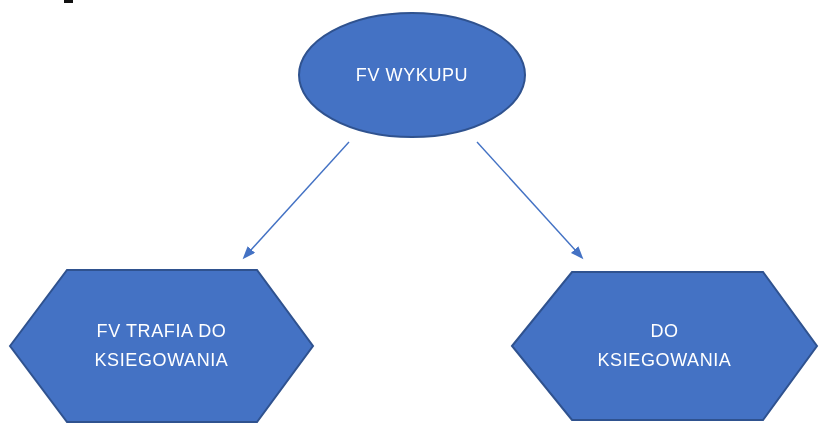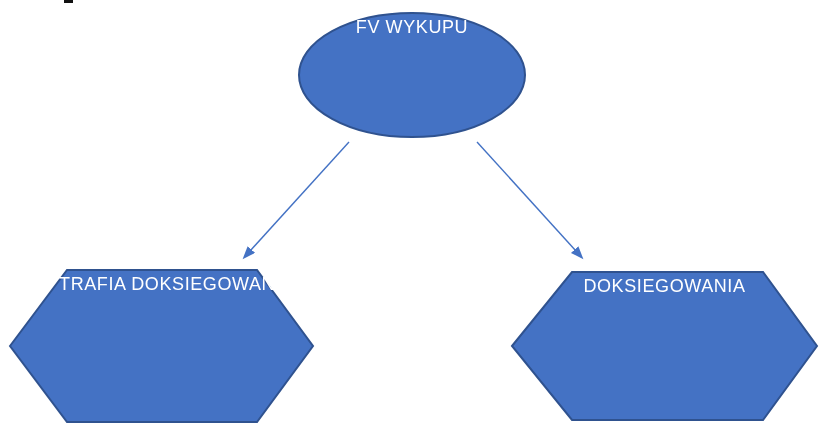--- a/index.html
+++ b/index.html
@@ -15,21 +15,22 @@
     overflow: hidden;
   }
   .shape-layer {
     position: absolute;
     left: 0; top: 0;
     width: 827px; height: 432px;
   }
   .node-label {
     position: absolute;
     display: flex;
-    flex-direction: row;
+    flex-direction: column;
+    align-items: center;
     justify-content: center;
     text-align: center;
     color: #ffffff;
     font-size: 18px;
     line-height: 29px;
     letter-spacing: 0.6px;
     pointer-events: none;
   }
   .root-label  { left: 299px; top: 13px;  width: 226px; height: 124px; }
   .left-label  { left: 10px;  top: 270px; width: 303px; height: 152px; }

